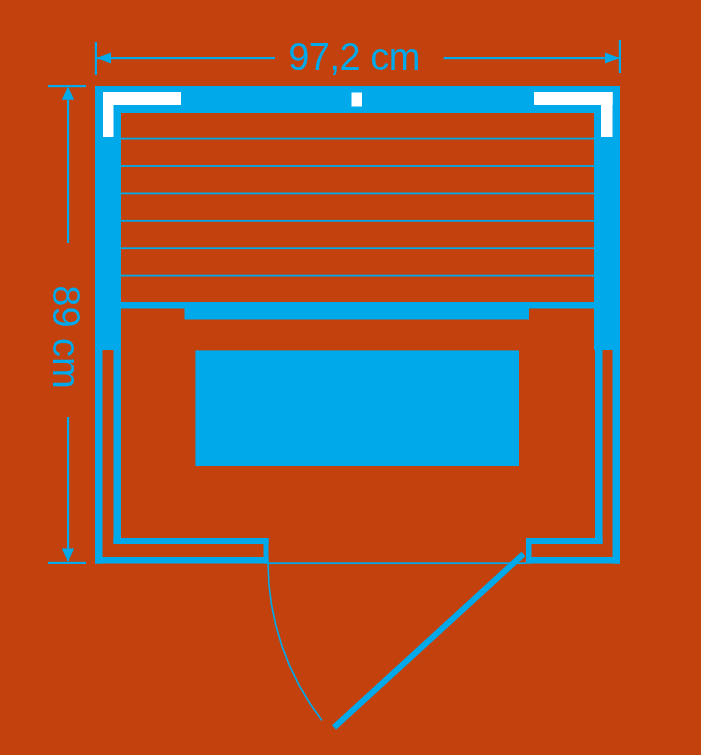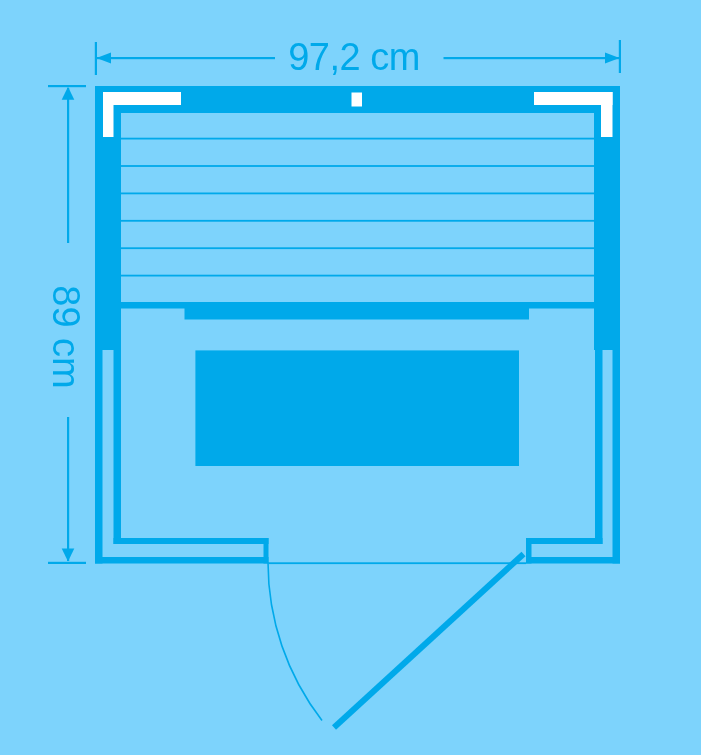--- a/index.html
+++ b/index.html
@@ -1,16 +1,16 @@
 <!DOCTYPE html>
 <html><head>
 <meta charset="utf-8">
 <style>
   html,body{margin:0;padding:0;background:#ffffff;}
-  .page{position:relative;width:701px;height:755px;background:#7dd3fc;overflow:hidden;}
+  .page{position:relative;width:701px;height:755px;background:#c2410c;overflow:hidden;}
   svg{position:absolute;left:0;top:0;}
   text{font-family:"Liberation Sans", sans-serif;}
 </style>
 </head>
 <body>
 <div class="page">
 <svg width="701" height="755" viewBox="0 0 701 755">
   <g fill="#00a9ea" stroke="none">
 
     <rect x="94.8" y="42" width="2.2" height="33"></rect>

